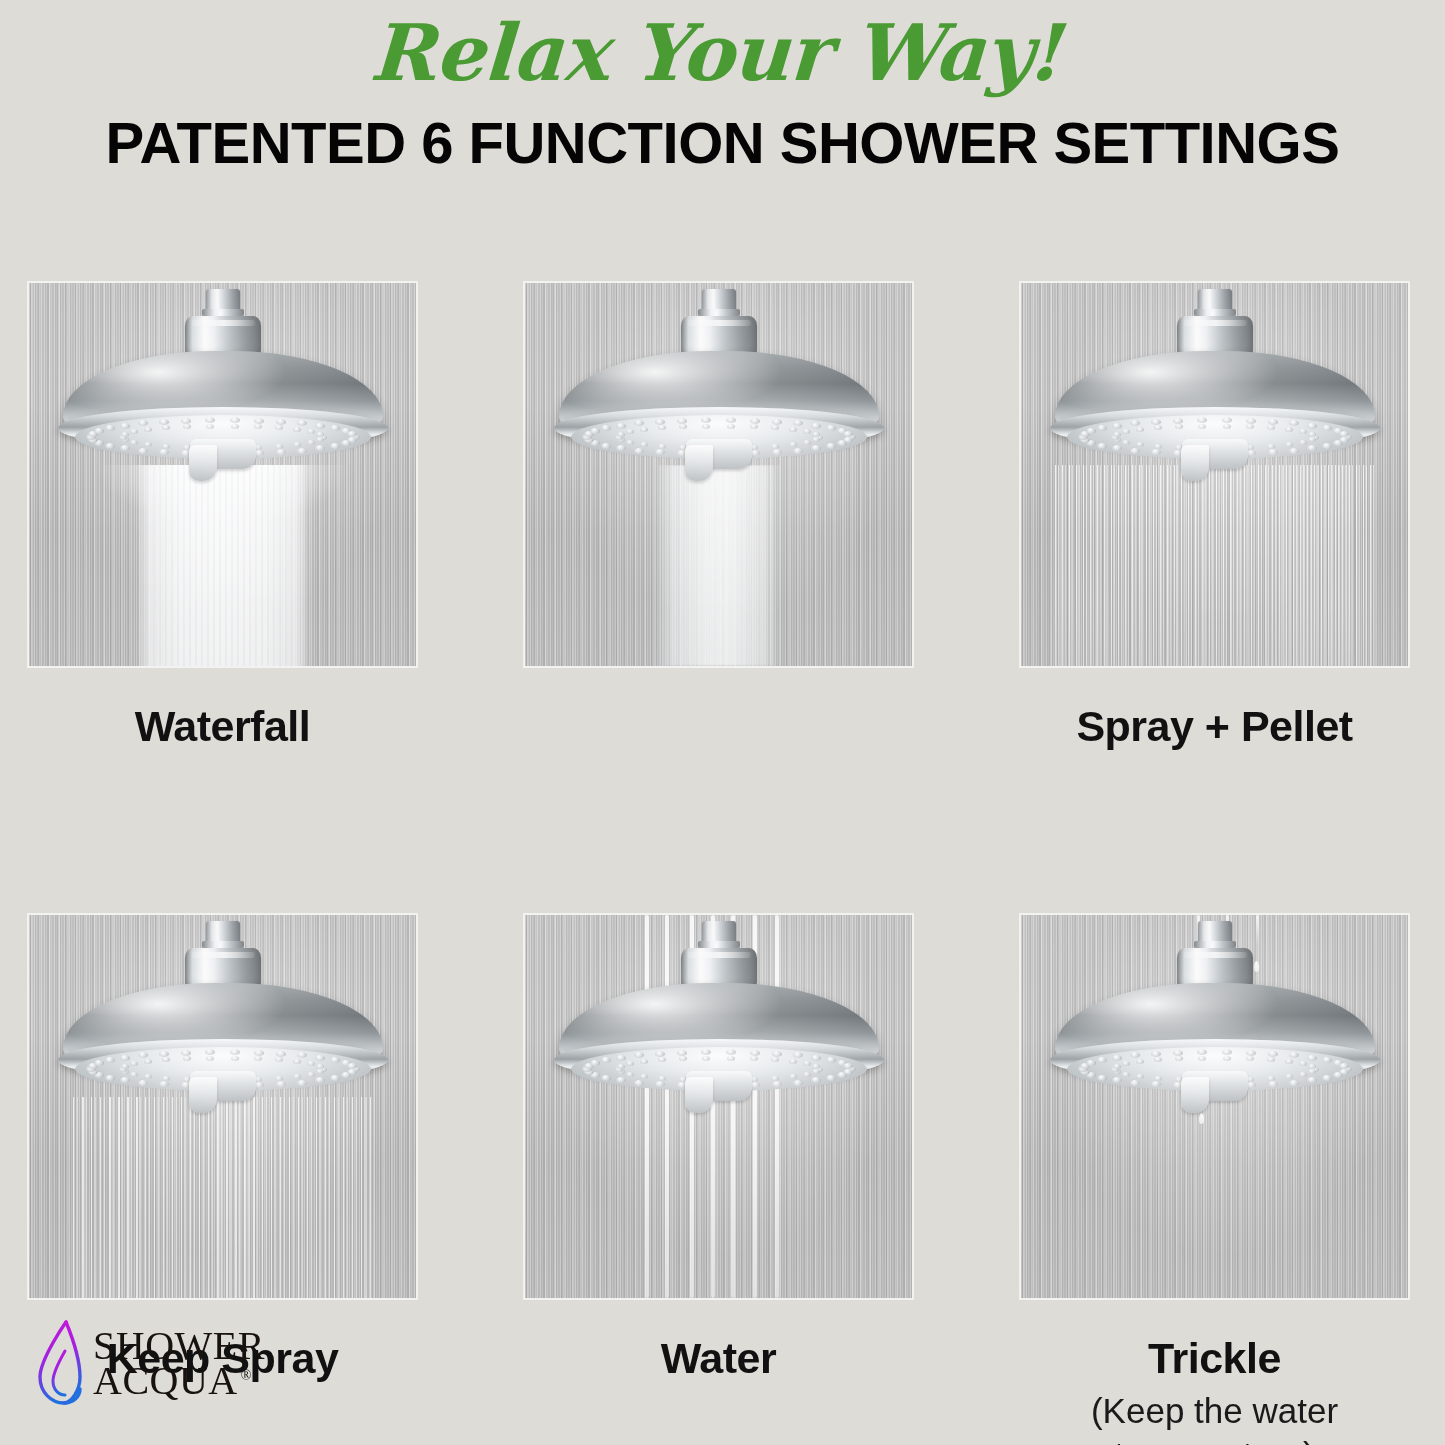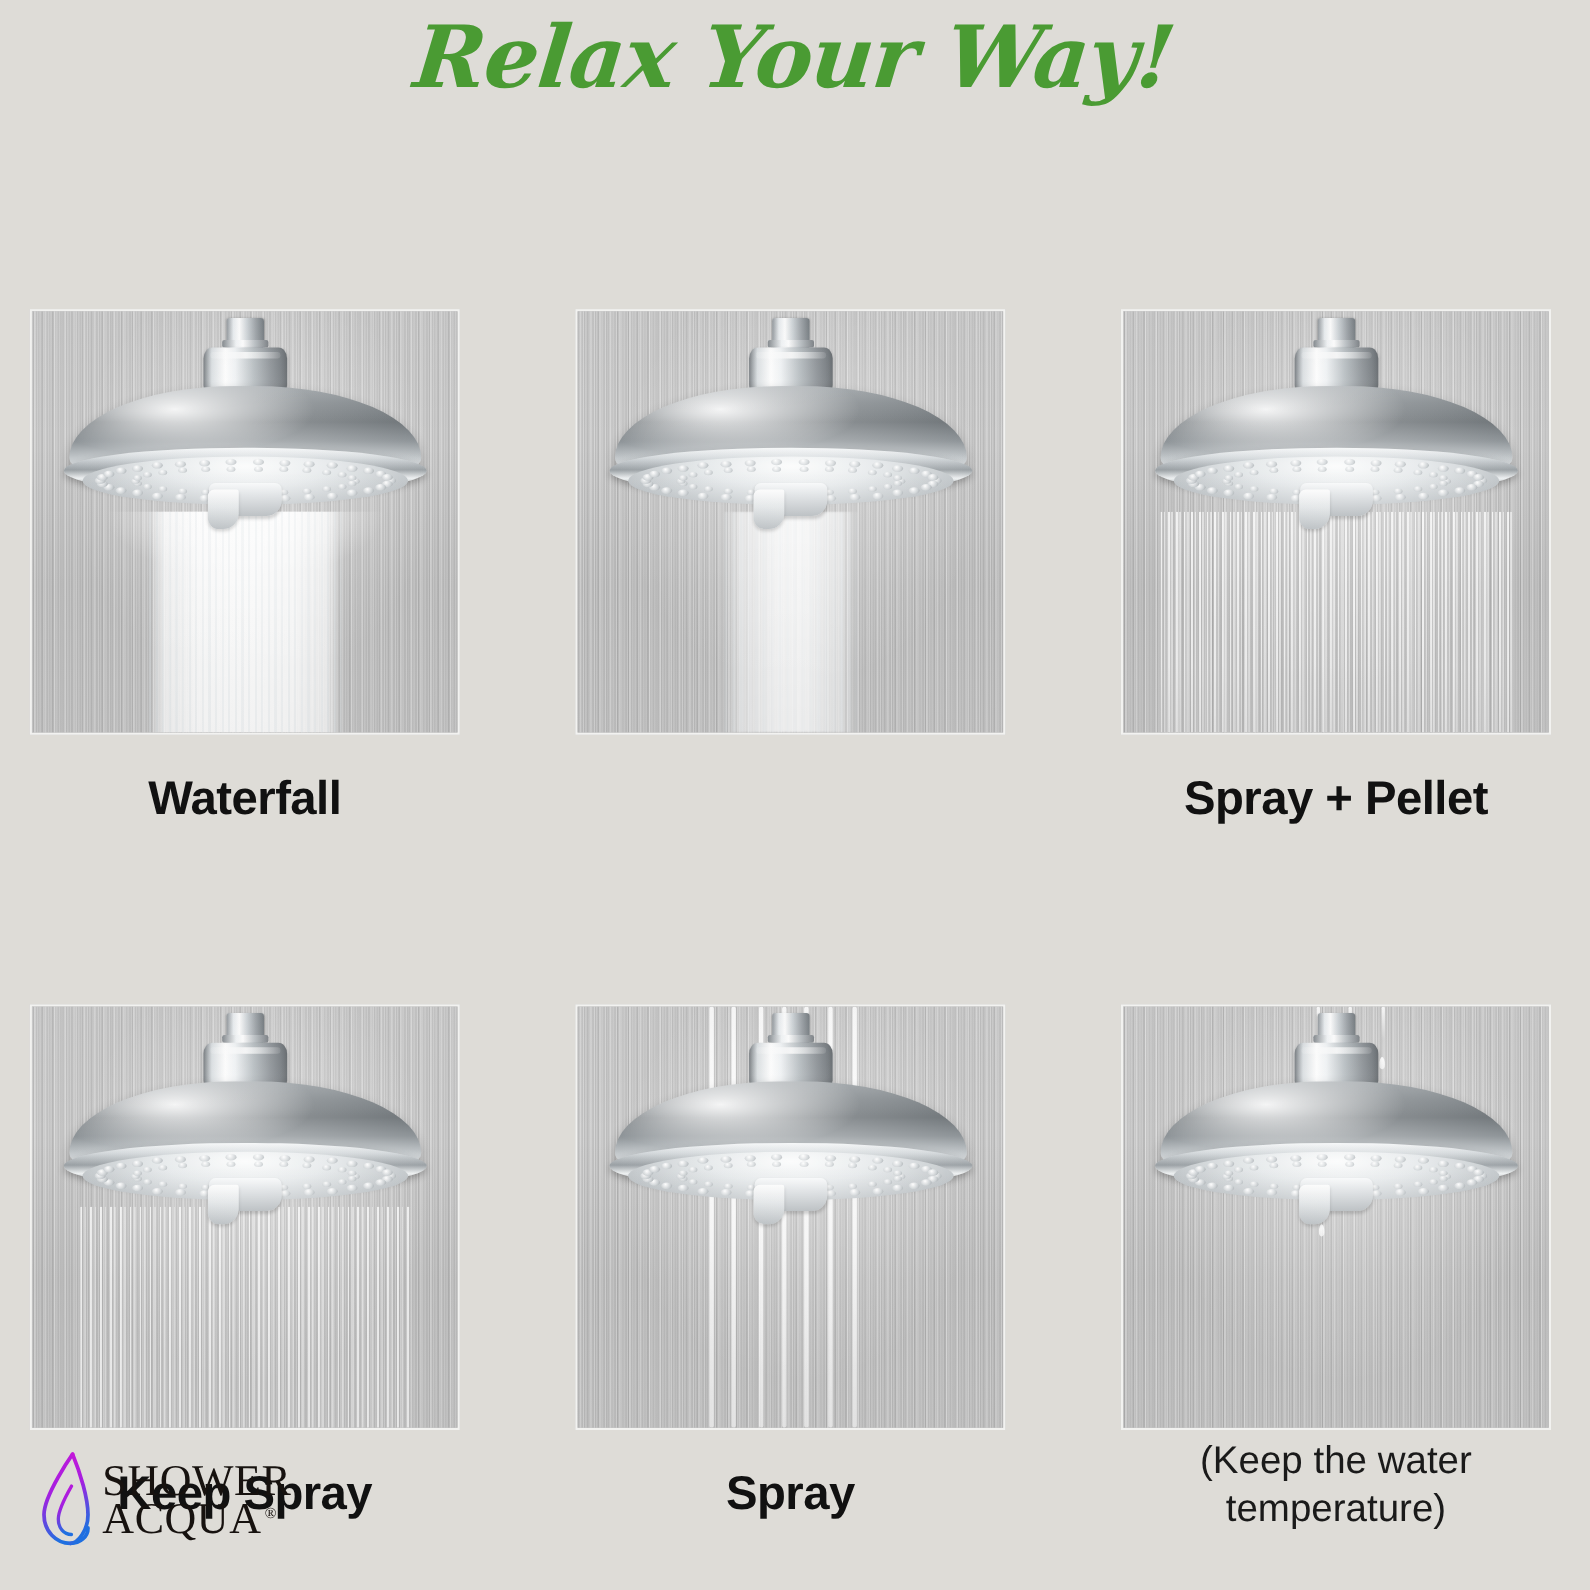--- a/index.html
+++ b/index.html
@@ -256,20 +256,21 @@
     font-size:14px;
     vertical-align:super;
     margin-left:3px;
   }
 </style>
 </head>
 <body>
 
 <div class="header">
   <div class="script-title">Relax Your Way!</div>
+  <div class="main-title">PATENTED 6 FUNCTION SHOWER SETTINGS</div>
 </div>
 
 <div class="grid">
 
   <div class="cell">
     <div class="photo">
       <div class="wall"></div>
       <div class="water">
         <div class="w-waterfall-spread"></div>
         <div class="w-waterfall"></div>
@@ -678,21 +679,21 @@
               <div class="nz" style="left: 218.851px; top: 12.2057px; width: 8px; height: 5px; opacity: 0.9;"></div>
               <div class="nz" style="left: 232.546px; top: 14.388px; width: 8px; height: 5px; opacity: 0.9;"></div>
               <div class="nz" style="left: 241.094px; top: 16.8675px; width: 8px; height: 5px; opacity: 0.9;"></div>
             </div>
           </div>
         <div class="centerbtn"></div>
         <div class="lever"></div>
       </div>
       <div class="vignette"></div>
     </div>
-    <div class="caption">Spray</div>
+    <div class="caption">Water</div>
   </div>
 
   <div class="cell row2" style="margin-top:162px;">
     <div class="photo">
       <div class="wall"></div>
       <div class="water w-trickle">
         <div class="dribble" style="left:176px;height:62px;"></div>
         <div class="dribble" style="left:205px;height:40px;"></div>
         <div class="dribble" style="left:235px;height:30px;"></div>
         <div class="drop" style="left:174px;top:78px;"></div>
@@ -772,20 +773,21 @@
               <div class="nz" style="left: 218.851px; top: 12.2057px; width: 8px; height: 5px; opacity: 0.9;"></div>
               <div class="nz" style="left: 232.546px; top: 14.388px; width: 8px; height: 5px; opacity: 0.9;"></div>
               <div class="nz" style="left: 241.094px; top: 16.8675px; width: 8px; height: 5px; opacity: 0.9;"></div>
             </div>
           </div>
         <div class="centerbtn"></div>
         <div class="lever"></div>
       </div>
       <div class="vignette"></div>
     </div>
+    <div class="caption">Trickle</div>
     <div class="subcaption">(Keep the water temperature)</div>
   </div>
 
 </div>
 
 <div class="logo">
   <svg class="logo-mark" viewBox="0 0 52 92">
     <defs>
       <linearGradient id="dropgrad" x1="0" y1="0" x2="0.25" y2="1">
         <stop offset="0%" stop-color="#c617d8"></stop>

